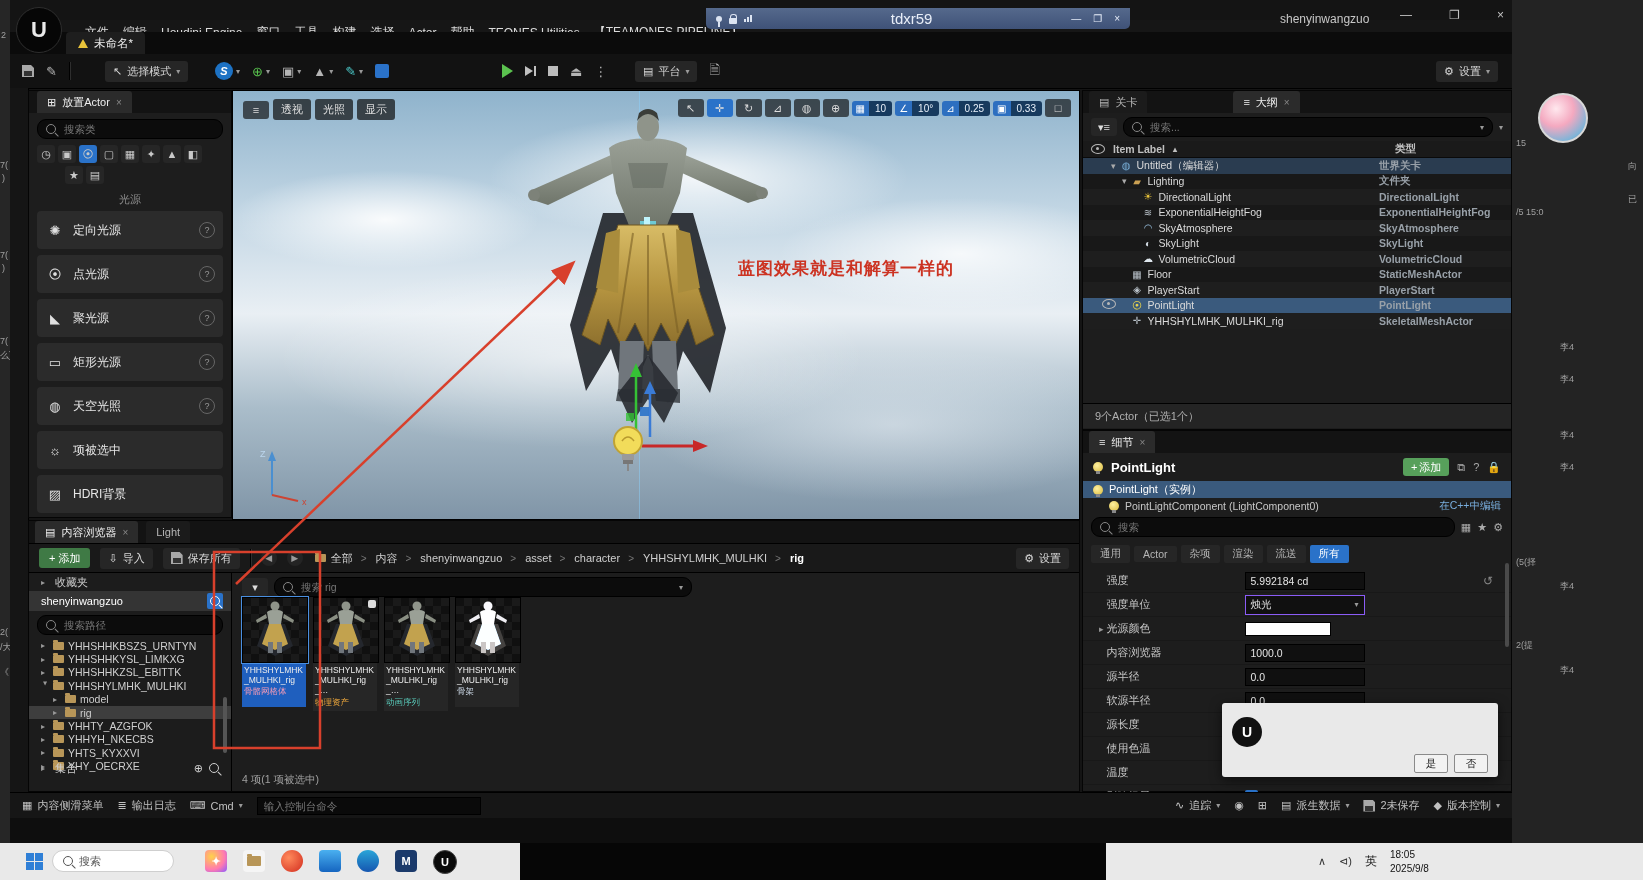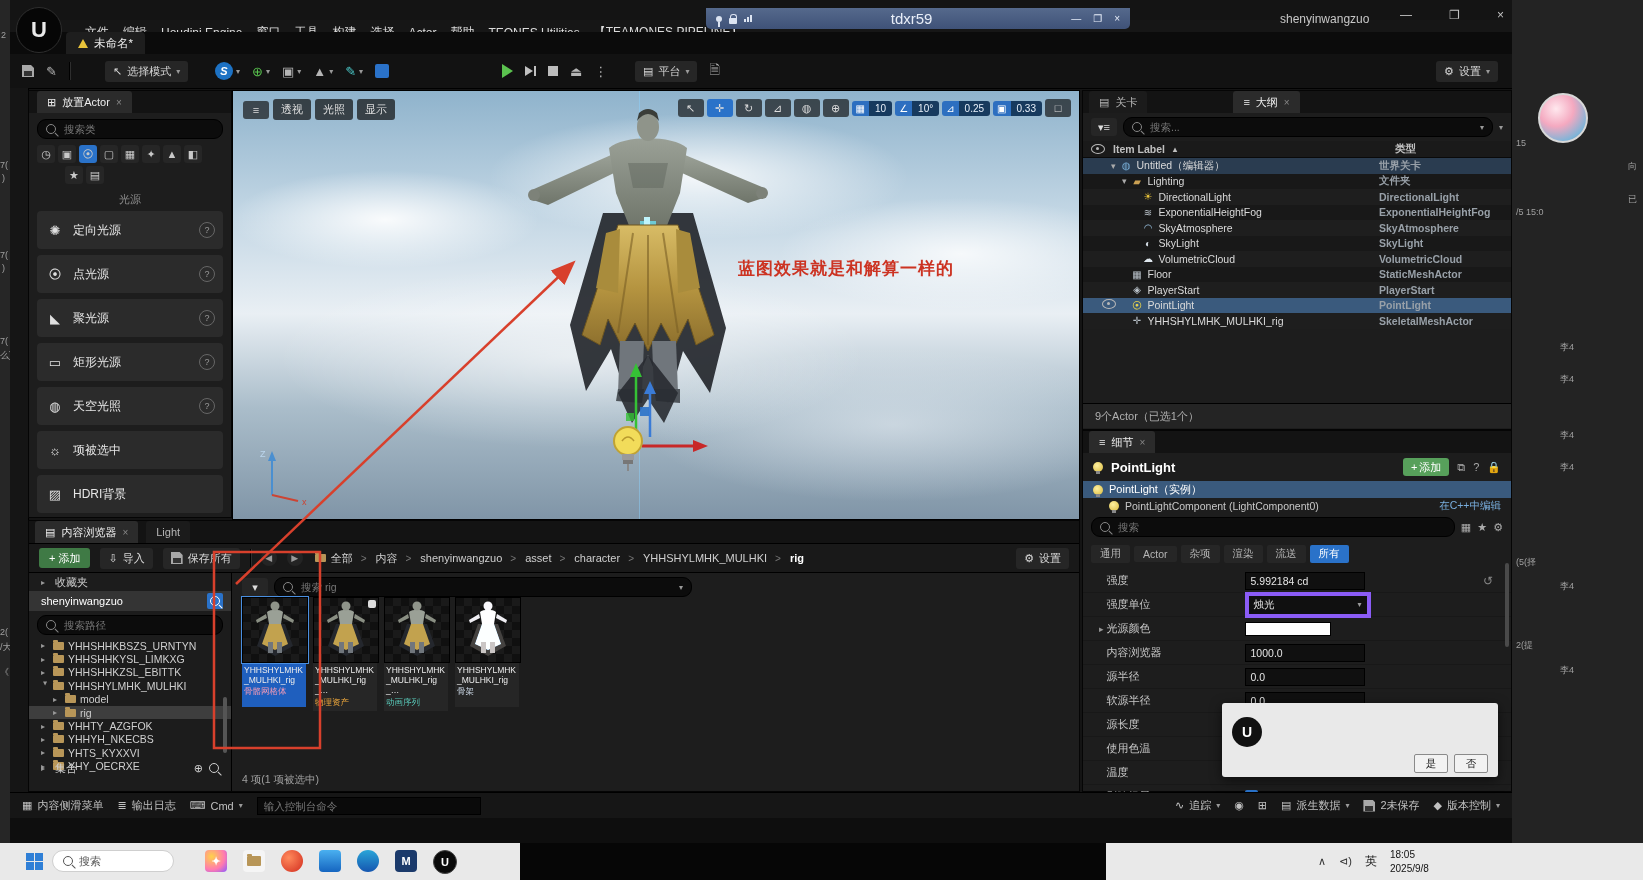--- a/index.html
+++ b/index.html
@@ -127,21 +127,21 @@
   .ftab{padding:2px 9px;border-radius:2px;background:#262626;color:#b5b5b5;font-size:10.5px;}
   .ftab.active{background:#2a72c9;color:#fff;}
   .props{margin-top:2px;}
   .prow{height:23px;display:flex;align-items:center;position:relative;padding-left:16px;border-bottom:1px solid #181818;}
   .p-exp{visibility:hidden;color:#999;font-size:9px;margin-right:3px;}
   .prow.expand .p-exp{visibility:visible;}
   .p-label{width:138px;color:#c6c6c6;font-size:11px;}
   .p-ctl{display:none;}
   .ctl-input{width:108px;background:#101010;border:1px solid #000;padding:2px 5px;font-size:10.5px;color:#e5e5e5;}
   .prow.k-input .ctl-input{display:block;}
-  .ctl-dropdown{width:108px;background:#101010;border:4px solid #8b5cf6;padding:2px 5px;font-size:10.5px;color:#e5e5e5;justify-content:space-between;align-items:center;}
+  .ctl-dropdown{width:108px;background:#101010;border:1px solid #8b5cf6;padding:2px 5px;font-size:10.5px;color:#e5e5e5;justify-content:space-between;align-items:center;}
   .prow.k-dropdown .ctl-dropdown{display:flex;}
   .ctl-color{width:84px;height:12px;background:var(--c,#fff);border:1px solid #000;}
   .prow.k-color .ctl-color{display:block;}
   .ctl-checkbox{width:13px;height:13px;background:#2a72c9;border-radius:2px;color:#fff;font-size:10px;line-height:13px;text-align:center;}
   .prow.k-checkbox .ctl-checkbox{display:block;}
   .p-reset{display:none;position:absolute;right:18px;color:#888;font-size:12px;}
   .prow.reset .p-reset{display:block;}
   .d-scroll{position:absolute;right:2px;top:132px;width:4px;height:84px;background:#4a4a4a;border-radius:2px;}
 
   

